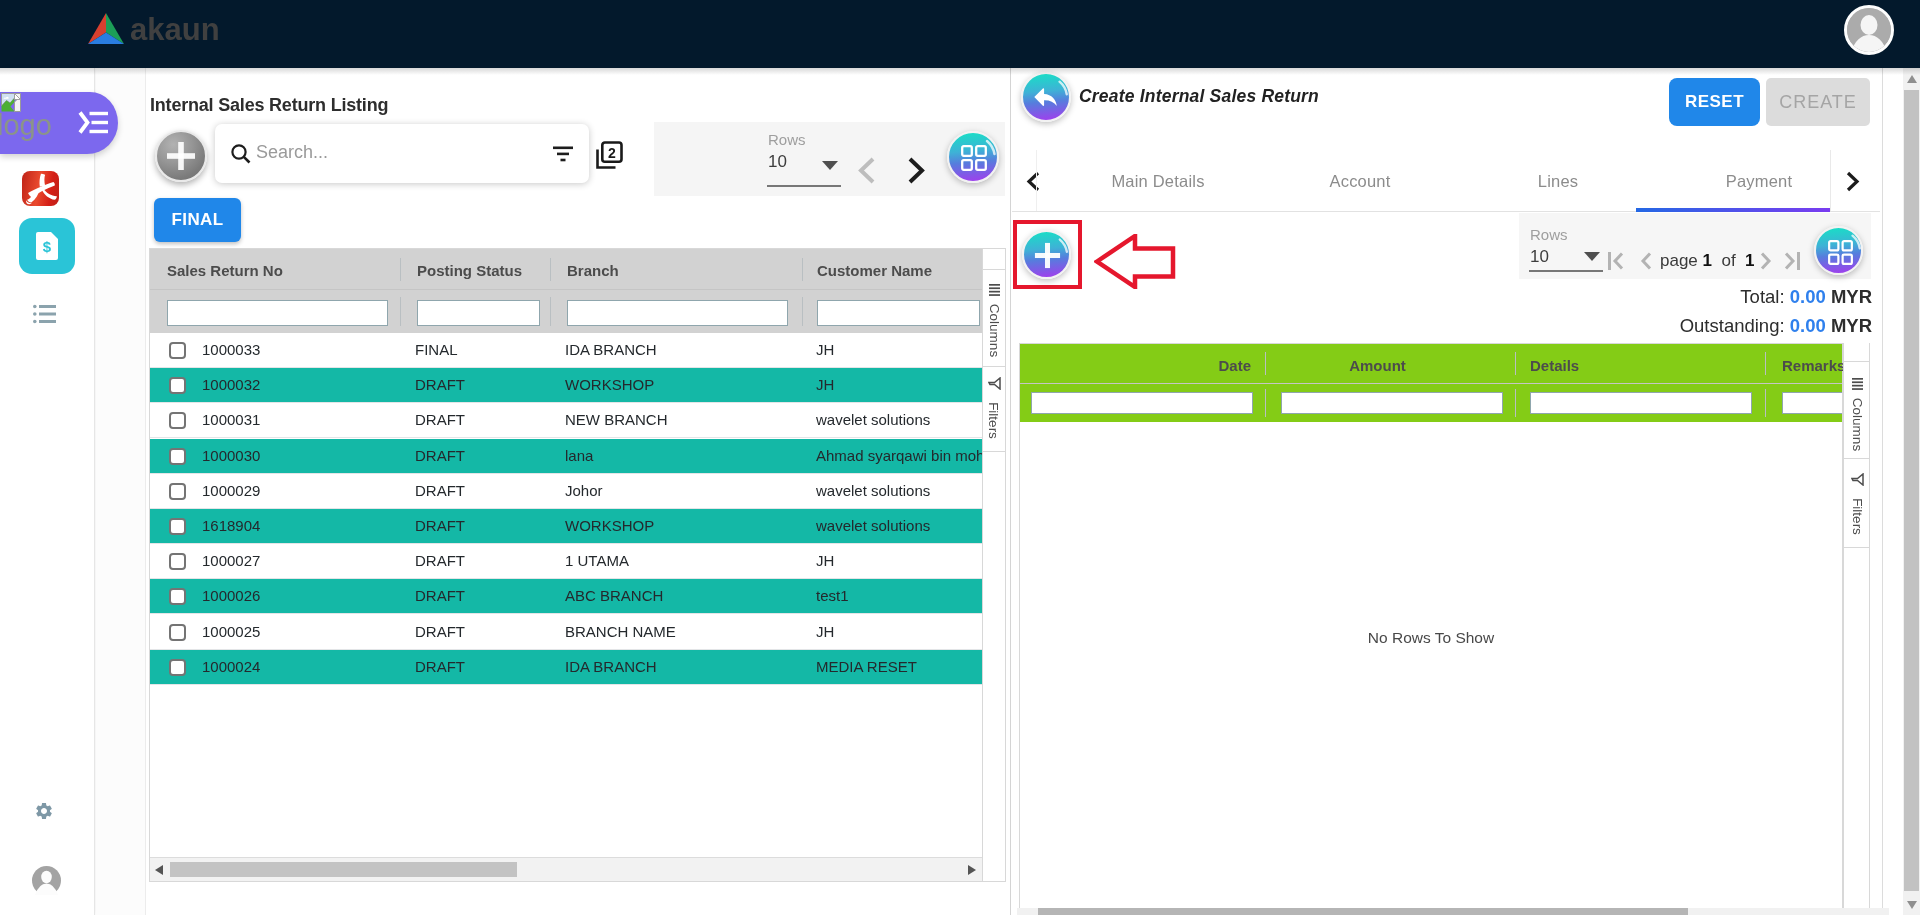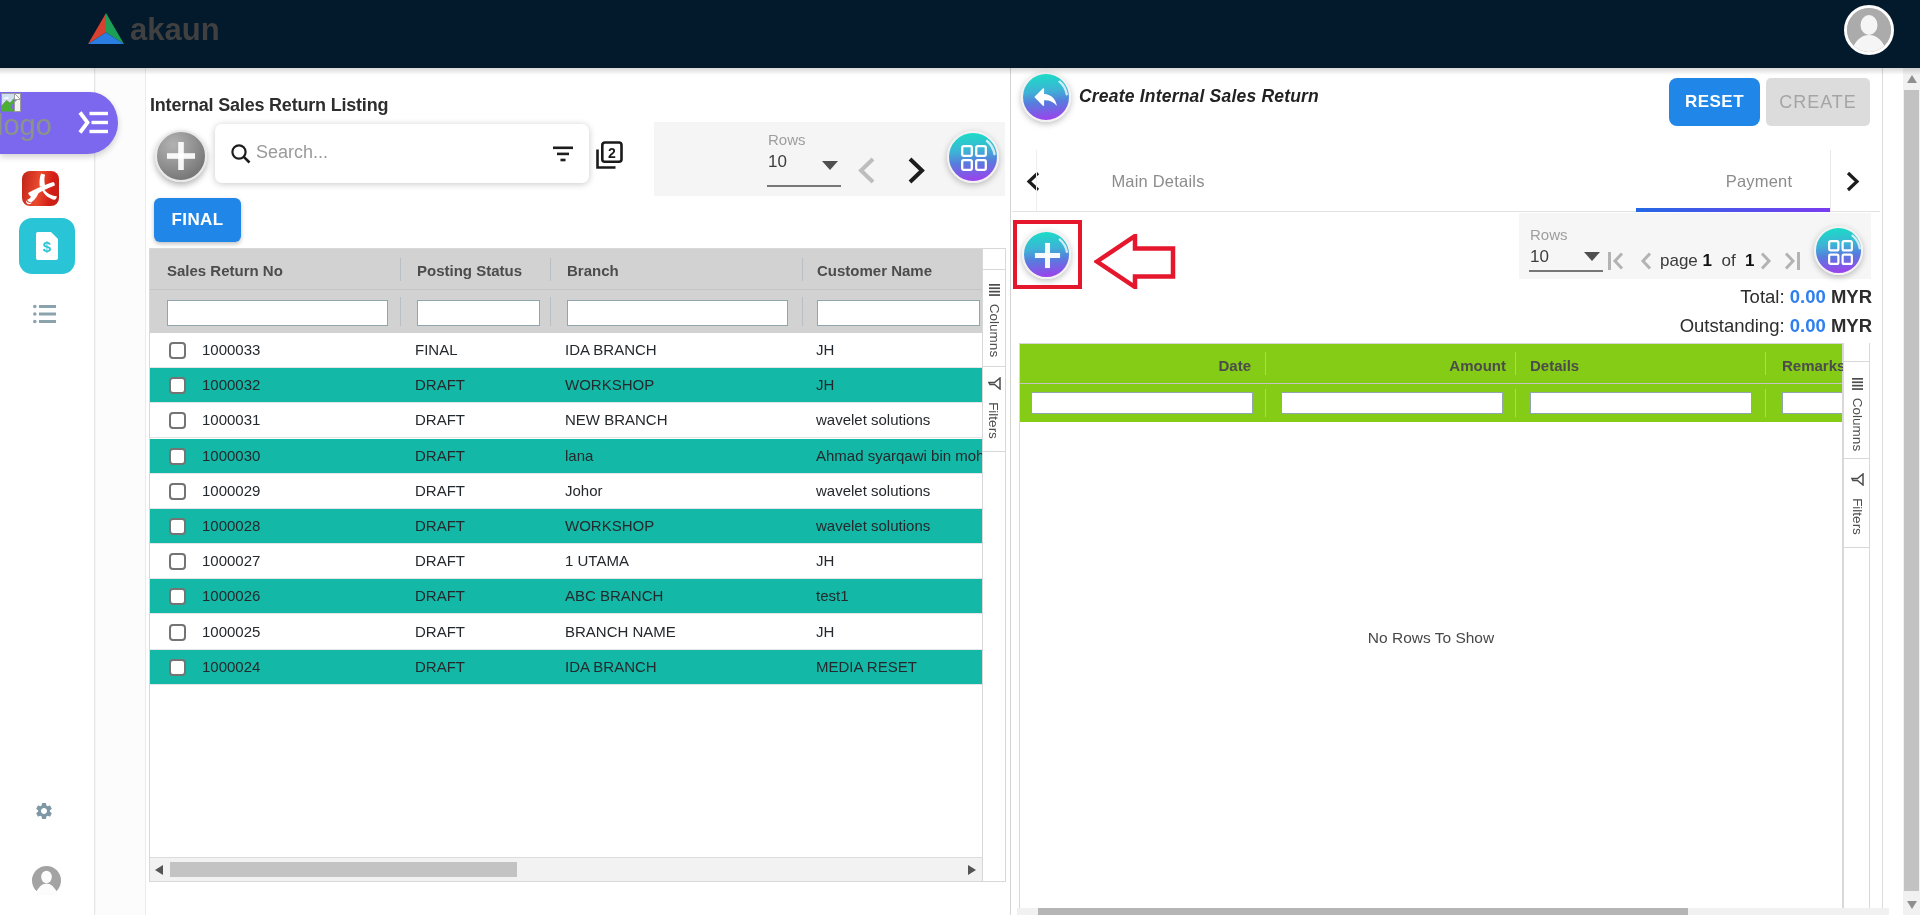--- a/index.html
+++ b/index.html
@@ -285,21 +285,21 @@
         </div>
       <div class="lrow" style="top:225px;">
           <div class="cbx"></div>
           <div class="c1">1000029</div>
           <div class="c2">DRAFT</div>
           <div class="c3">Johor</div>
           <div class="c4">wavelet solutions</div>
         </div>
       <div class="lrow alt" style="top:260px;">
           <div class="cbx"></div>
-          <div class="c1">1000028</div>
+          <div class="c1">1618904</div>
           <div class="c2">DRAFT</div>
           <div class="c3">WORKSHOP</div>
           <div class="c4">wavelet solutions</div>
         </div>
       <div class="lrow" style="top:295px;">
           <div class="cbx"></div>
           <div class="c1">1000027</div>
           <div class="c2">DRAFT</div>
           <div class="c3">1 UTAMA</div>
           <div class="c4">JH</div>
@@ -371,20 +371,22 @@
     </div>
     <div class="rtitle">Create Internal Sales Return</div>
     <div class="resetbtn">RESET</div>
     <div class="createbtn">CREATE</div>
 
     <div class="tabbar">
       <svg style="position:absolute;left:13px;top:21px" width="17" height="21" viewBox="0 0 17 21">
         <path d="M13 2 L4 10.5 L13 19" fill="none" stroke="#1c1c1c" stroke-width="3.2"></path>
       </svg>
       <div class="tab" style="left:24px;width:200px;">Main Details</div>
+      <div class="tab" style="left:226px;width:200px;">Account</div>
+      <div class="tab" style="left:424px;width:200px;">Lines</div>
       <div class="tab" style="left:625px;width:200px;">Payment</div>
       <div class="tabunderline"></div>
       <div style="position:absolute;left:24px;top:0;width:1px;height:61px;background:#efefef;"></div>
       <div style="position:absolute;left:818px;top:0;width:1px;height:61px;background:#e9e9e9;"></div>
       <svg style="position:absolute;left:832px;top:21px" width="17" height="21" viewBox="0 0 17 21">
         <path d="M4 2 L13 10.5 L4 19" fill="none" stroke="#1c1c1c" stroke-width="3.2"></path>
       </svg>
     </div>
 
     <div class="rband"></div>
@@ -435,21 +437,21 @@
         <path d="M38 8 A 22 22 0 0 1 45.5 21" fill="none" stroke="rgba(255,255,255,0.75)" stroke-width="2.5" stroke-linecap="round"></path>
       </svg>
     </div>
 
     <div class="totline" style="top:286px;">Total: <span class="blue">0.00</span> <span class="bold">MYR</span></div>
     <div class="totline" style="top:315px;">Outstanding: <span class="blue">0.00</span> <span class="bold">MYR</span></div>
 
     <div class="rtable">
       <div class="rhead">
         <div class="hlabel" style="left:0;width:231px;text-align:right;">Date</div>
-        <div class="hlabel" style="left:267px;width:219px;text-align:right;">Amount</div>
+        <div class="hlabel" style="left:248px;width:219px;text-align:center;">Amount</div>
         <div class="hlabel" style="left:510px;">Details</div>
         <div class="hlabel" style="left:762px;">Remarks</div>
         <div class="hsep" style="left:245px;top:8px;height:23px;"></div>
         <div class="hsep" style="left:495px;top:8px;height:23px;"></div>
         <div class="hsep" style="left:745px;top:8px;height:23px;"></div>
         <div style="position:absolute;left:0;top:39px;width:822px;height:1px;background:#c5c5c5;"></div>
         <div class="hsep" style="left:245px;top:45px;height:28px;"></div>
         <div class="hsep" style="left:495px;top:45px;height:28px;"></div>
         <div class="hsep" style="left:745px;top:45px;height:28px;"></div>
         <div class="hinput" style="left:11px;width:222px;top:48px;height:22px;"></div>

